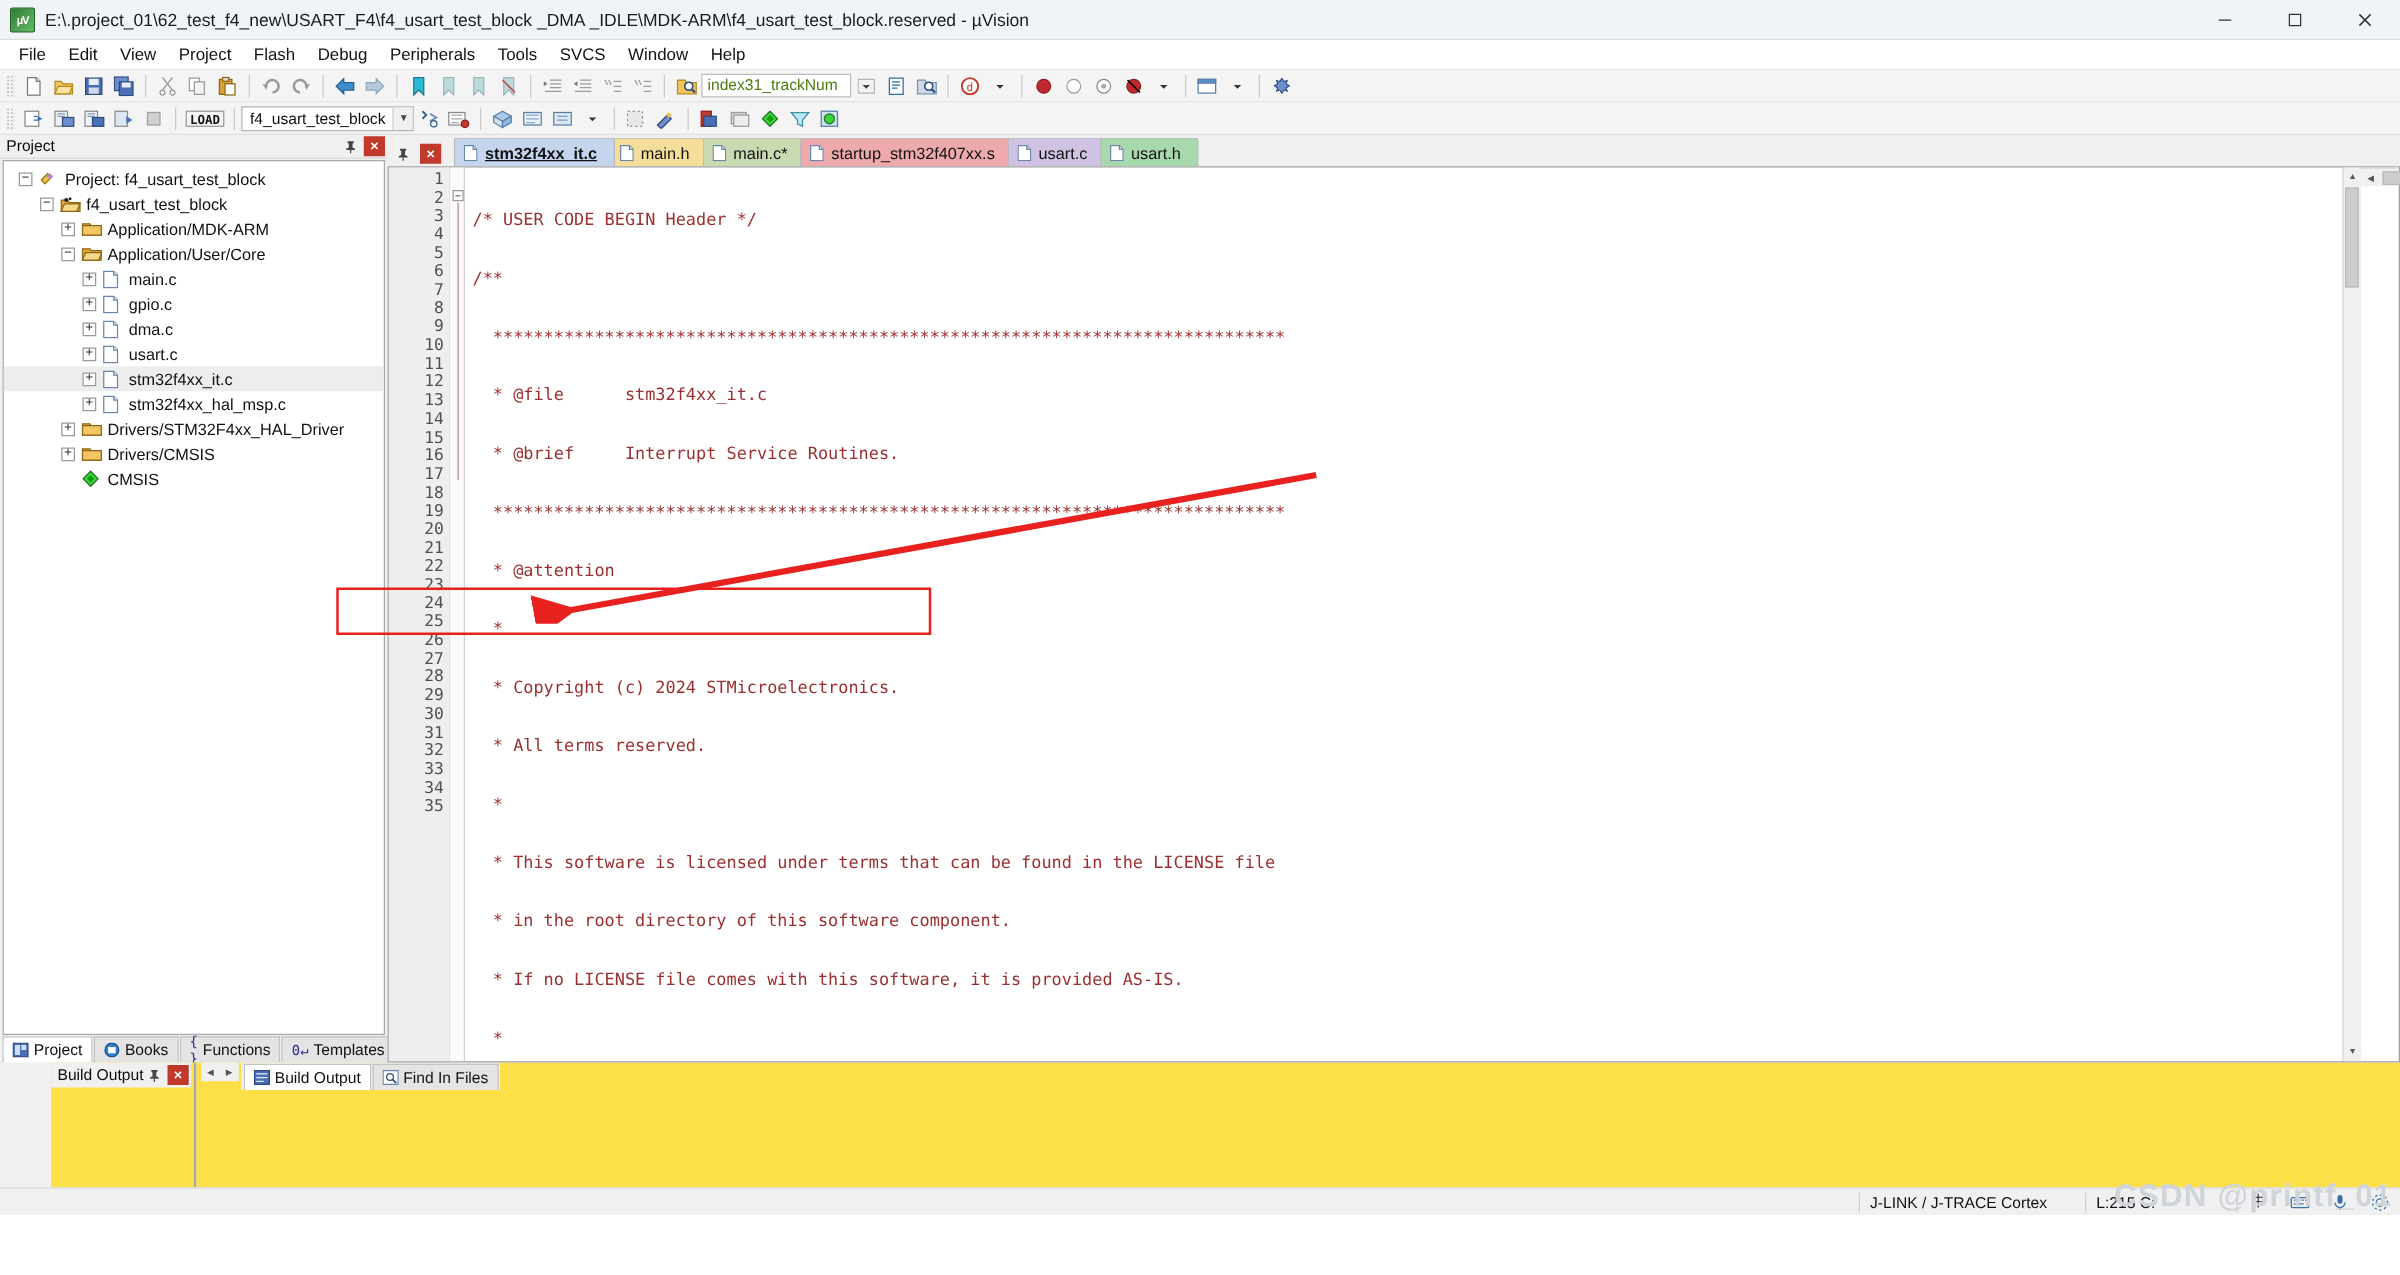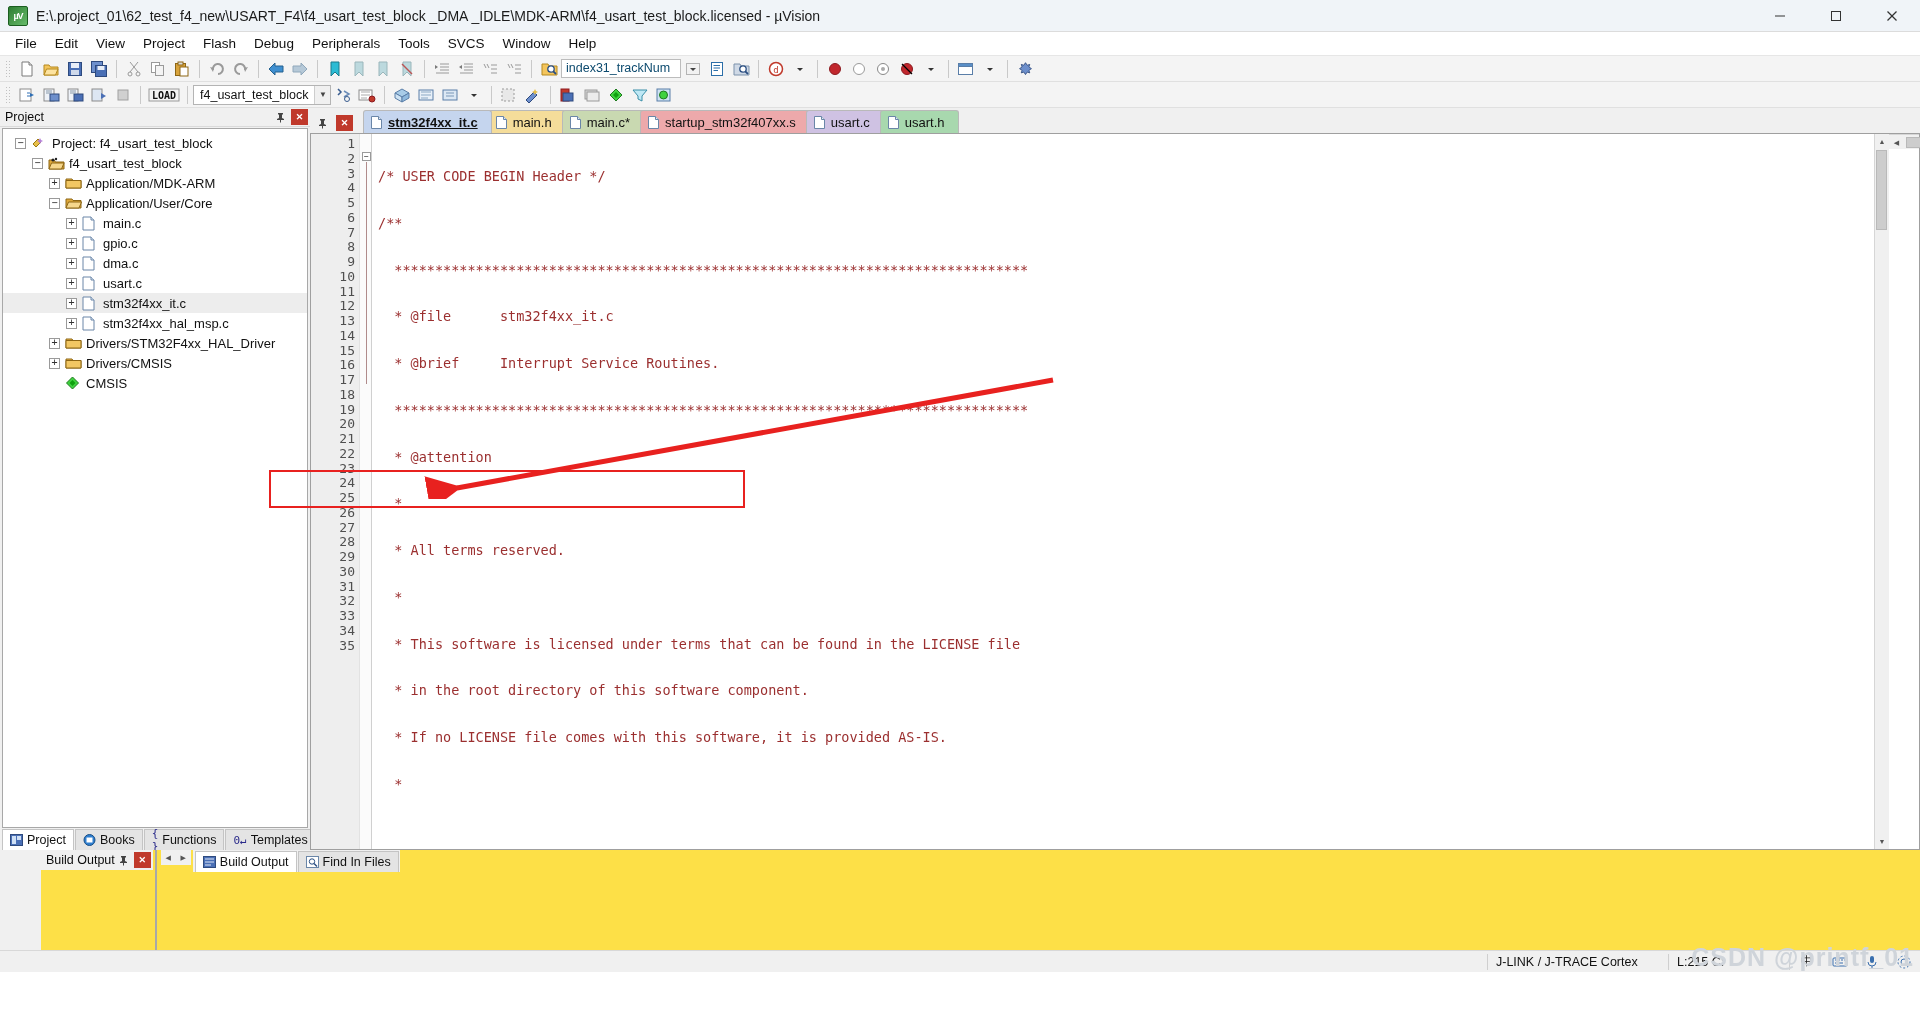--- a/index.html
+++ b/index.html
@@ -50,21 +50,21 @@
     background-image: radial-gradient(circle, #b0b0b0 1px, transparent 1px);
     background-size: 3px 3px; opacity: .75; }
   .tb-sep { width: 1px; height: 18px; background: #c9c9c9; margin: 0 5px; flex:none; }
   .tb-btn {
     width: 22px; height: 22px; display: flex; align-items: center; justify-content: center;
     margin: 0 1px; border-radius: 2px; flex:none;
   }
   .tb-btn svg { display:block; }
   .tb-input {
     height: 19px; width: 120px; border: 1px solid #bcbcbc; background: #fff;
-    font-size: 12.5px; color: #0c4a6e; padding: 0 4px; line-height: 17px; flex:none;
+    font-size: 12.5px; color: #4d7c0f; padding: 0 4px; line-height: 17px; flex:none;
   }
   .tb-combo {
     height: 20px; border: 1px solid #b4b4b4; background: #fff; display:flex;
     align-items:center; flex:none;
   }
   .tb-combo .val { padding: 0 6px; font-size: 12.5px; color: #111; white-space:nowrap; }
   .tb-combo .arrow {
     width: 16px; height: 18px; display:flex; align-items:center; justify-content:center;
     background: #f0f0f0; border-left: 1px solid #cdcdcd; font-size: 8px; color: #444;
   }
@@ -186,21 +186,21 @@
     font-weight: bold; letter-spacing: 1px; white-space: nowrap;
   }
 </style>
 </head>
 <body>
 
 <div class="app">
 
   <div class="titlebar">
     <div class="title-icon">µV</div>
-    <div class="title-text">E:\.project_01\62_test_f4_new\USART_F4\f4_usart_test_block _DMA _IDLE\MDK-ARM\f4_usart_test_block.licensed - µVision</div>
+    <div class="title-text">E:\.project_01\62_test_f4_new\USART_F4\f4_usart_test_block _DMA _IDLE\MDK-ARM\f4_usart_test_block.reserved - µVision</div>
     <div class="win-btns">
       <div class="win-btn">
         <svg width="12" height="12" viewBox="0 0 12 12">
             <line x1="1" y1="6" x2="11" y2="6" stroke="#333" stroke-width="1"></line>
           </svg>
       </div>
       <div class="win-btn">
         <svg width="12" height="12" viewBox="0 0 12 12">
             <rect x="1.5" y="1.5" width="9" height="9" fill="none" stroke="#333" stroke-width="1"></rect>
           </svg>
@@ -917,20 +917,21 @@
 
           <div class="codetext">
             <div class="cl">/* USER CODE BEGIN Header */</div>
             <div class="cl">/**</div>
             <div class="cl">  ******************************************************************************</div>
             <div class="cl">  * @file      stm32f4xx_it.c</div>
             <div class="cl">  * @brief     Interrupt Service Routines.</div>
             <div class="cl">  ******************************************************************************</div>
             <div class="cl">  * @attention</div>
             <div class="cl">  *</div>
+            <div class="cl">  * Copyright (c) 2024 STMicroelectronics.</div>
             <div class="cl">  * All terms reserved.</div>
             <div class="cl">  *</div>
             <div class="cl">  * This software is licensed under terms that can be found in the LICENSE file</div>
             <div class="cl">  * in the root directory of this software component.</div>
             <div class="cl">  * If no LICENSE file comes with this software, it is provided AS-IS.</div>
             <div class="cl">  *</div>
             
             
             
             

